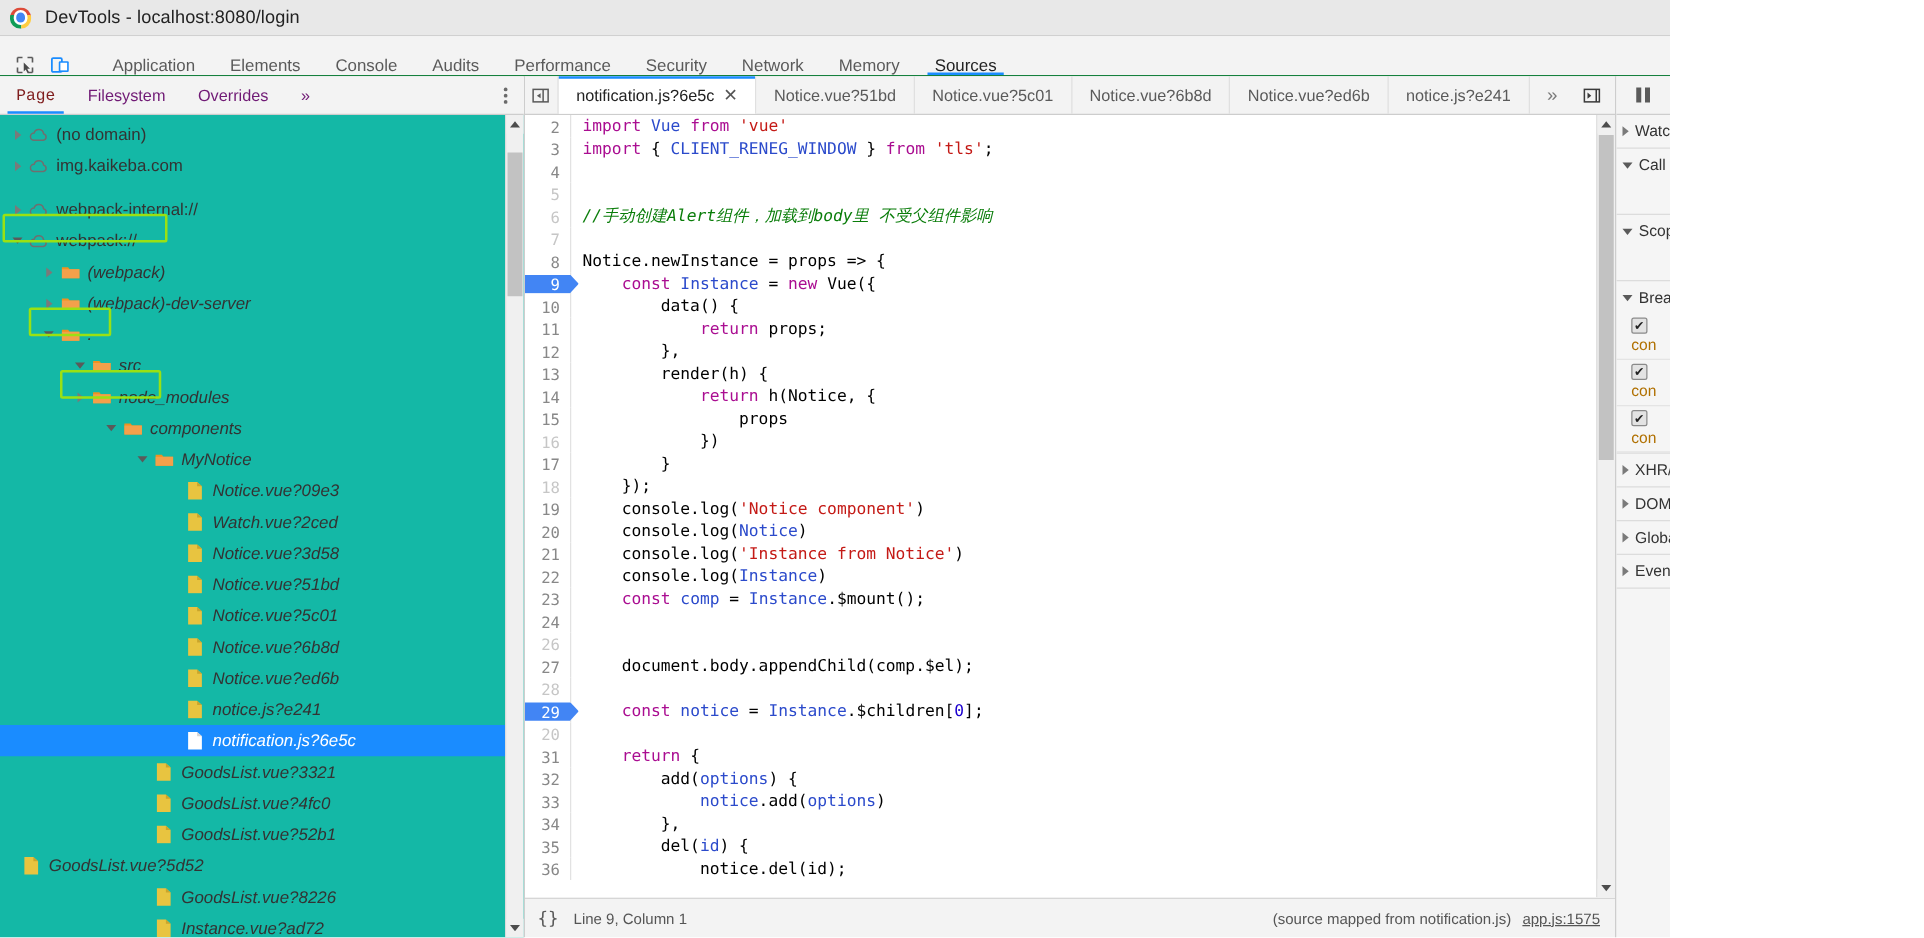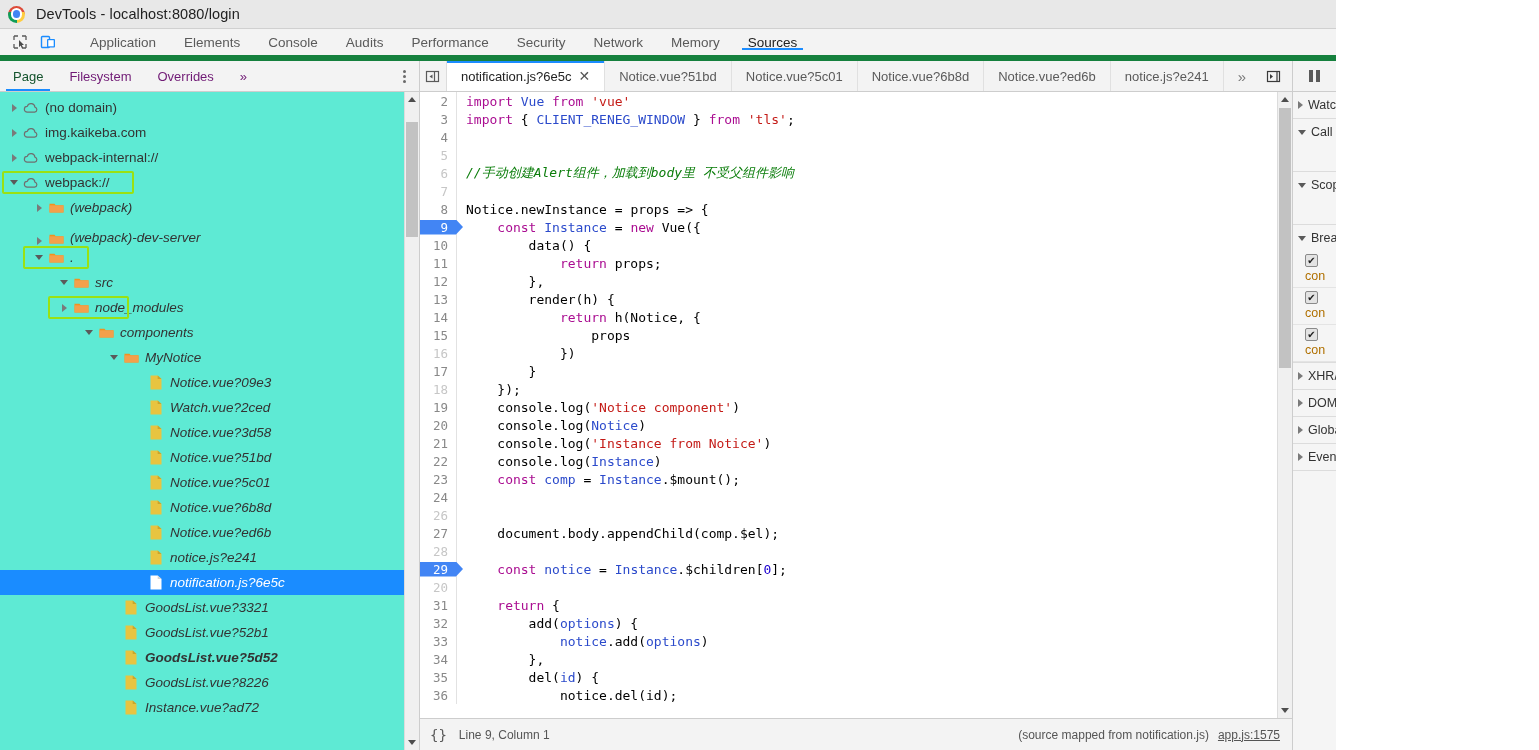--- a/index.html
+++ b/index.html
@@ -18,22 +18,22 @@
   }
   .chrome-logo { width: 17px; height: 17px; border-radius: 50%; position: relative; overflow: hidden; flex: 0 0 17px; }
   .chrome-logo .q1 { position:absolute; width:100%; height:50%; top:0; left:0; background:#dd4b39; }
   .chrome-logo .q2 { position:absolute; width:50%; height:60%; bottom:0; left:0; background:#0f9d58; }
   .chrome-logo .q3 { position:absolute; width:50%; height:60%; bottom:0; right:0; background:#ffcd40; }
   .chrome-logo .ctr { position:absolute; width:47%; height:47%; top:26.5%; left:26.5%; background:#4285f4; border-radius:50%; box-shadow: 0 0 0 2px #fff; }
   .title-text { font-size: 14.5px; color: #222; margin-left: 11px; letter-spacing: .1px; }
 
   
   .panel-tabs {
-    height: 32px; background: #f3f3f3; border-bottom: 6px solid #15803d;
-    display: flex; align-items: center; flex: 0 0 32px;
+    height: 32px; background: #f3f3f3; border-bottom: 1px solid #15803d;
+    display: flex; align-items: flex-end; flex: 0 0 32px;
   }
   .tb-icon { width: 28px; display: flex; align-items: center; justify-content: center; cursor: pointer; }
   .tb-icon:first-child { margin-left: 6px; }
   .tb-sep { width: 1px; background: #cfcfcf; margin: 7px 6px 7px 7px; }
   .ptab {
     display: flex; align-items: center; padding: 0 14px; font-size: 13.5px;
     color: #5a5a5a; cursor: pointer; position: relative; white-space: nowrap;
   }
   .ptab.active { color: #222; }
   .ptab.active::after {
@@ -43,27 +43,27 @@
   
   .body-split { flex: 1 1 auto; display: flex; min-height: 0; }
 
   
   .navigator { width: 420px; flex: 0 0 420px; display: flex; flex-direction: column; border-right: 1px solid #cdcdcd; min-height: 0; }
   .nav-tabs {
     height: 31px; flex: 0 0 31px; background: #f3f3f3; border-bottom: 1px solid #cdcdcd;
     display: flex; align-items: stretch; position: relative;
   }
   .ntab { display:flex; align-items:center; padding: 0 13px; font-size: 13px; color:#701a75; cursor:pointer; position:relative; }
-  .ntab.active { color:#14532d; }
+  .ntab.active { color:#7f1d1d;font-family:Liberation Mono, monospace; }
   .ntab.active::after { content:""; position:absolute; left:6px; right:6px; bottom:0; height:2px; background:#1a8cff; }
   .nav-more { margin-left:auto; width: 30px; display:flex; align-items:center; justify-content:center; cursor:pointer; }
   .kebab { display:flex; flex-direction:column; gap:2px; }
   .kebab i { width:3px; height:3px; background:#6a6a6a; border-radius:50%; display:block; }
 
-  .tree-wrap { flex: 1 1 auto; position: relative; background: #5eead4; min-height: 0; overflow: hidden; }
+  .tree-wrap { flex: 1 1 auto; position: relative; background: #14b8a6; min-height: 0; overflow: hidden; }
   .tree { position:absolute; inset: 0 15px 0 0; overflow: hidden; padding-top: 3px; }
   .trow {
     height: 25px; display: flex; align-items: center; font-size: 13.5px; color: #333;
     white-space: nowrap; cursor: pointer; position: relative; padding-right: 6px;
   }
   .trow.sel { background: #1a8cff; color: #fff; }
   .trow .tw { width: 16px; flex: 0 0 16px; display:flex; align-items:center; justify-content:center; }
   .arrow-r, .arrow-d { width:0; height:0; }
   .arrow-r { border-left: 5px solid #7a7a7a; border-top: 4px solid transparent; border-bottom: 4px solid transparent; }
   .arrow-d { border-top: 5px solid #5a5a5a; border-left: 4px solid transparent; border-right: 4px solid transparent; }
@@ -227,21 +227,21 @@
               <span class="tw">
                 <span class="arrow-r"></span>
               </span>
               <span class="ico">
                 <svg width="16" height="12" viewBox="0 0 16 12">
                   <path d="M4.2 10.2h7.4a2.6 2.6 0 0 0 .3-5.1A3.9 3.9 0 0 0 4.3 4.4a2.9 2.9 0 0 0-.1 5.8z" fill="none" stroke="#6f6f6f" stroke-width="1.2" stroke-linejoin="round"></path>
                 </svg>
               </span>
               <span class="label plain">img.kaikeba.com</span>
             </div>
-            <div class="trow" style="padding-left: 6px;">
+            <div class="trow" style="padding-left: 6px; margin-top: 10px;">
               <span class="tw">
                 <span class="arrow-r"></span>
               </span>
               <span class="ico">
                 <svg width="16" height="12" viewBox="0 0 16 12">
                   <path d="M4.2 10.2h7.4a2.6 2.6 0 0 0 .3-5.1A3.9 3.9 0 0 0 4.3 4.4a2.9 2.9 0 0 0-.1 5.8z" fill="none" stroke="#6f6f6f" stroke-width="1.2" stroke-linejoin="round"></path>
                 </svg>
               </span>
               <span class="label plain">webpack-internal://</span>
             </div>
@@ -262,21 +262,21 @@
                 <span class="arrow-r"></span>
               </span>
               <span class="ico">
                 <svg width="15" height="12" viewBox="0 0 15 12">
                   <path d="M0.5 1.8h5l1.2 1.5h7.8v7.2H0.5z" fill="#f0921f"></path>
                   <path d="M0.5 3.3h14v7.2H0.5z" fill="#f3a04b"></path>
                 </svg>
               </span>
               <span class="label">(webpack)</span>
             </div>
-            <div class="trow" style="padding-left: 31px; align-items: flex-end;">
+            <div class="trow" style="padding-left: 31px;">
               <span class="tw">
                 <span class="arrow-r"></span>
               </span>
               <span class="ico">
                 <svg width="15" height="12" viewBox="0 0 15 12">
                   <path d="M0.5 1.8h5l1.2 1.5h7.8v7.2H0.5z" fill="#f0921f"></path>
                   <path d="M0.5 3.3h14v7.2H0.5z" fill="#f3a04b"></path>
                 </svg>
               </span>
               <span class="label">(webpack)-dev-server</span>
@@ -444,23 +444,33 @@
               <span class="label">GoodsList.vue?3321</span>
             </div>
             <div class="trow" style="padding-left: 106px;">
               <span class="tw"></span>
               <span class="ico">
                 <svg width="12" height="15" viewBox="0 0 12 15">
                   <path d="M0.5 0.5h7.2L11.5 4v10.5H0.5z" fill="#e8c440"></path>
                   <path d="M7.7 0.5L11.5 4H7.7z" fill="#c9a52c"></path>
                 </svg>
               </span>
+              <span class="label">GoodsList.vue?4fc0</span>
+            </div>
+            <div class="trow" style="padding-left: 106px;">
+              <span class="tw"></span>
+              <span class="ico">
+                <svg width="12" height="15" viewBox="0 0 12 15">
+                  <path d="M0.5 0.5h7.2L11.5 4v10.5H0.5z" fill="#e8c440"></path>
+                  <path d="M7.7 0.5L11.5 4H7.7z" fill="#c9a52c"></path>
+                </svg>
+              </span>
               <span class="label">GoodsList.vue?52b1</span>
             </div>
-            <div class="trow" style="padding-left: 106px; font-weight: bold;">
+            <div class="trow" style="">
               <span class="tw"></span>
               <span class="ico">
                 <svg width="12" height="15" viewBox="0 0 12 15">
                   <path d="M0.5 0.5h7.2L11.5 4v10.5H0.5z" fill="#e8c440"></path>
                   <path d="M7.7 0.5L11.5 4H7.7z" fill="#c9a52c"></path>
                 </svg>
               </span>
               <span class="label">GoodsList.vue?5d52</span>
             </div>
             <div class="trow" style="padding-left: 106px;">

